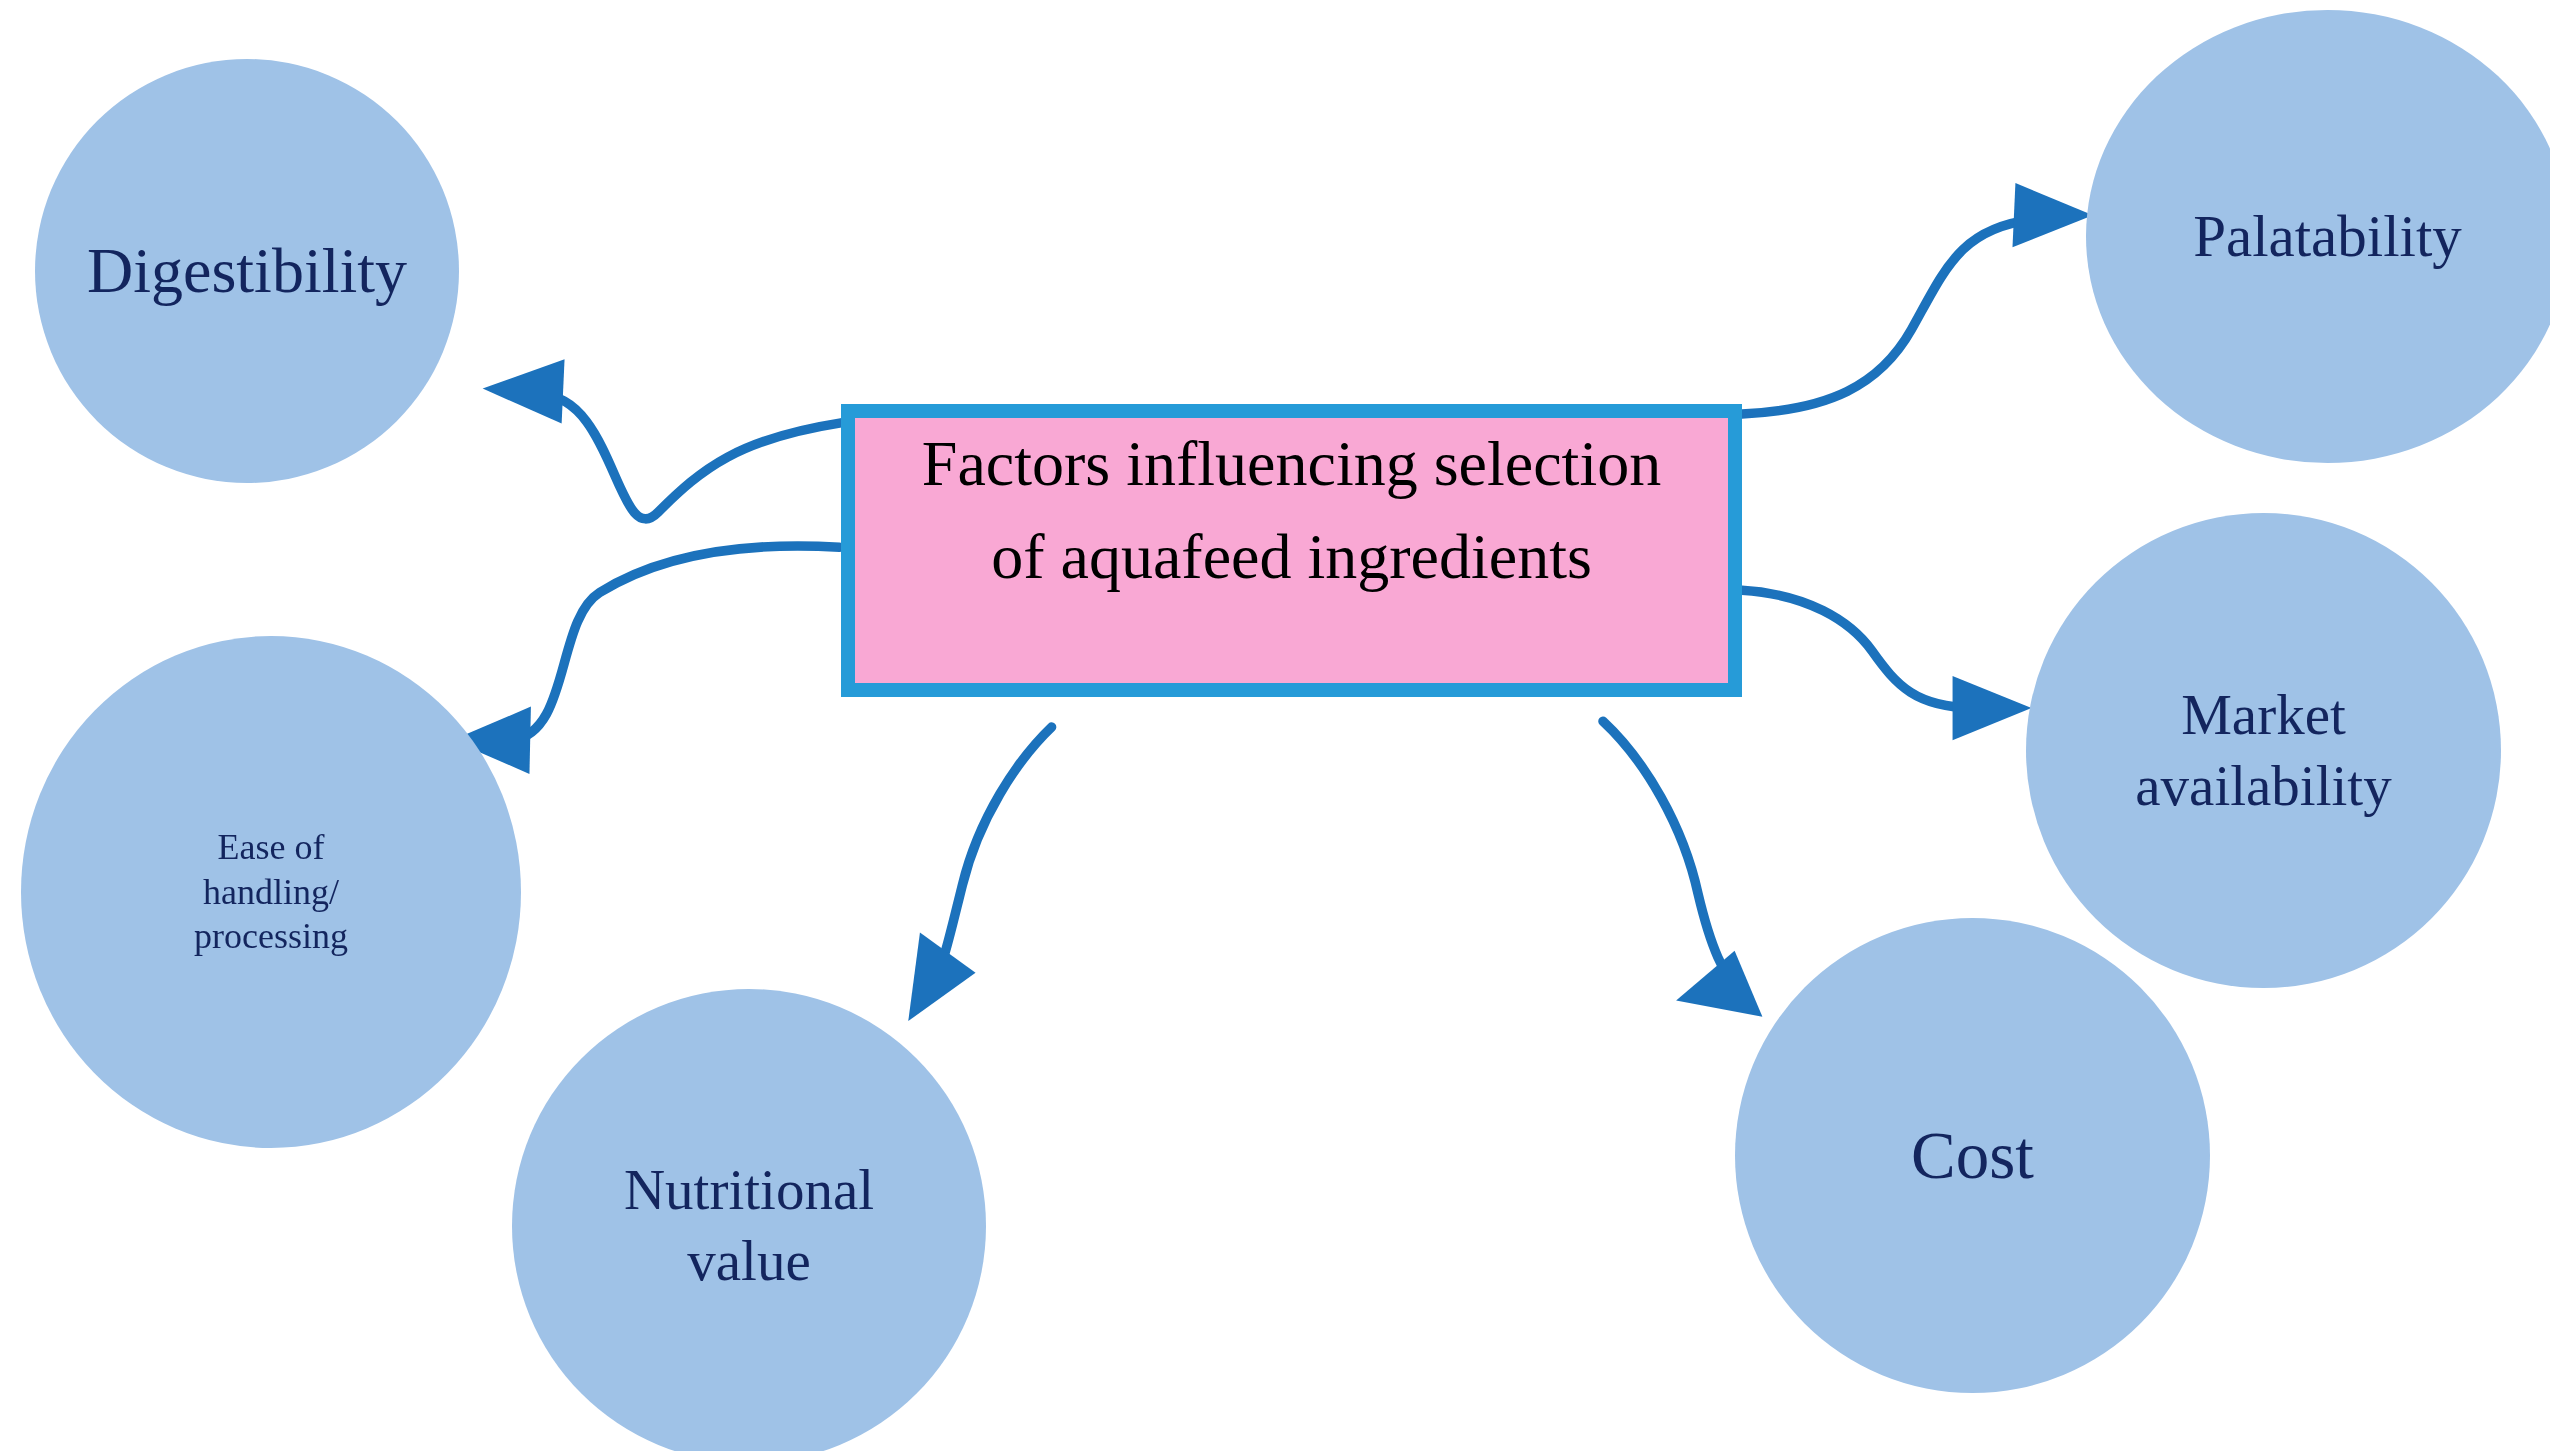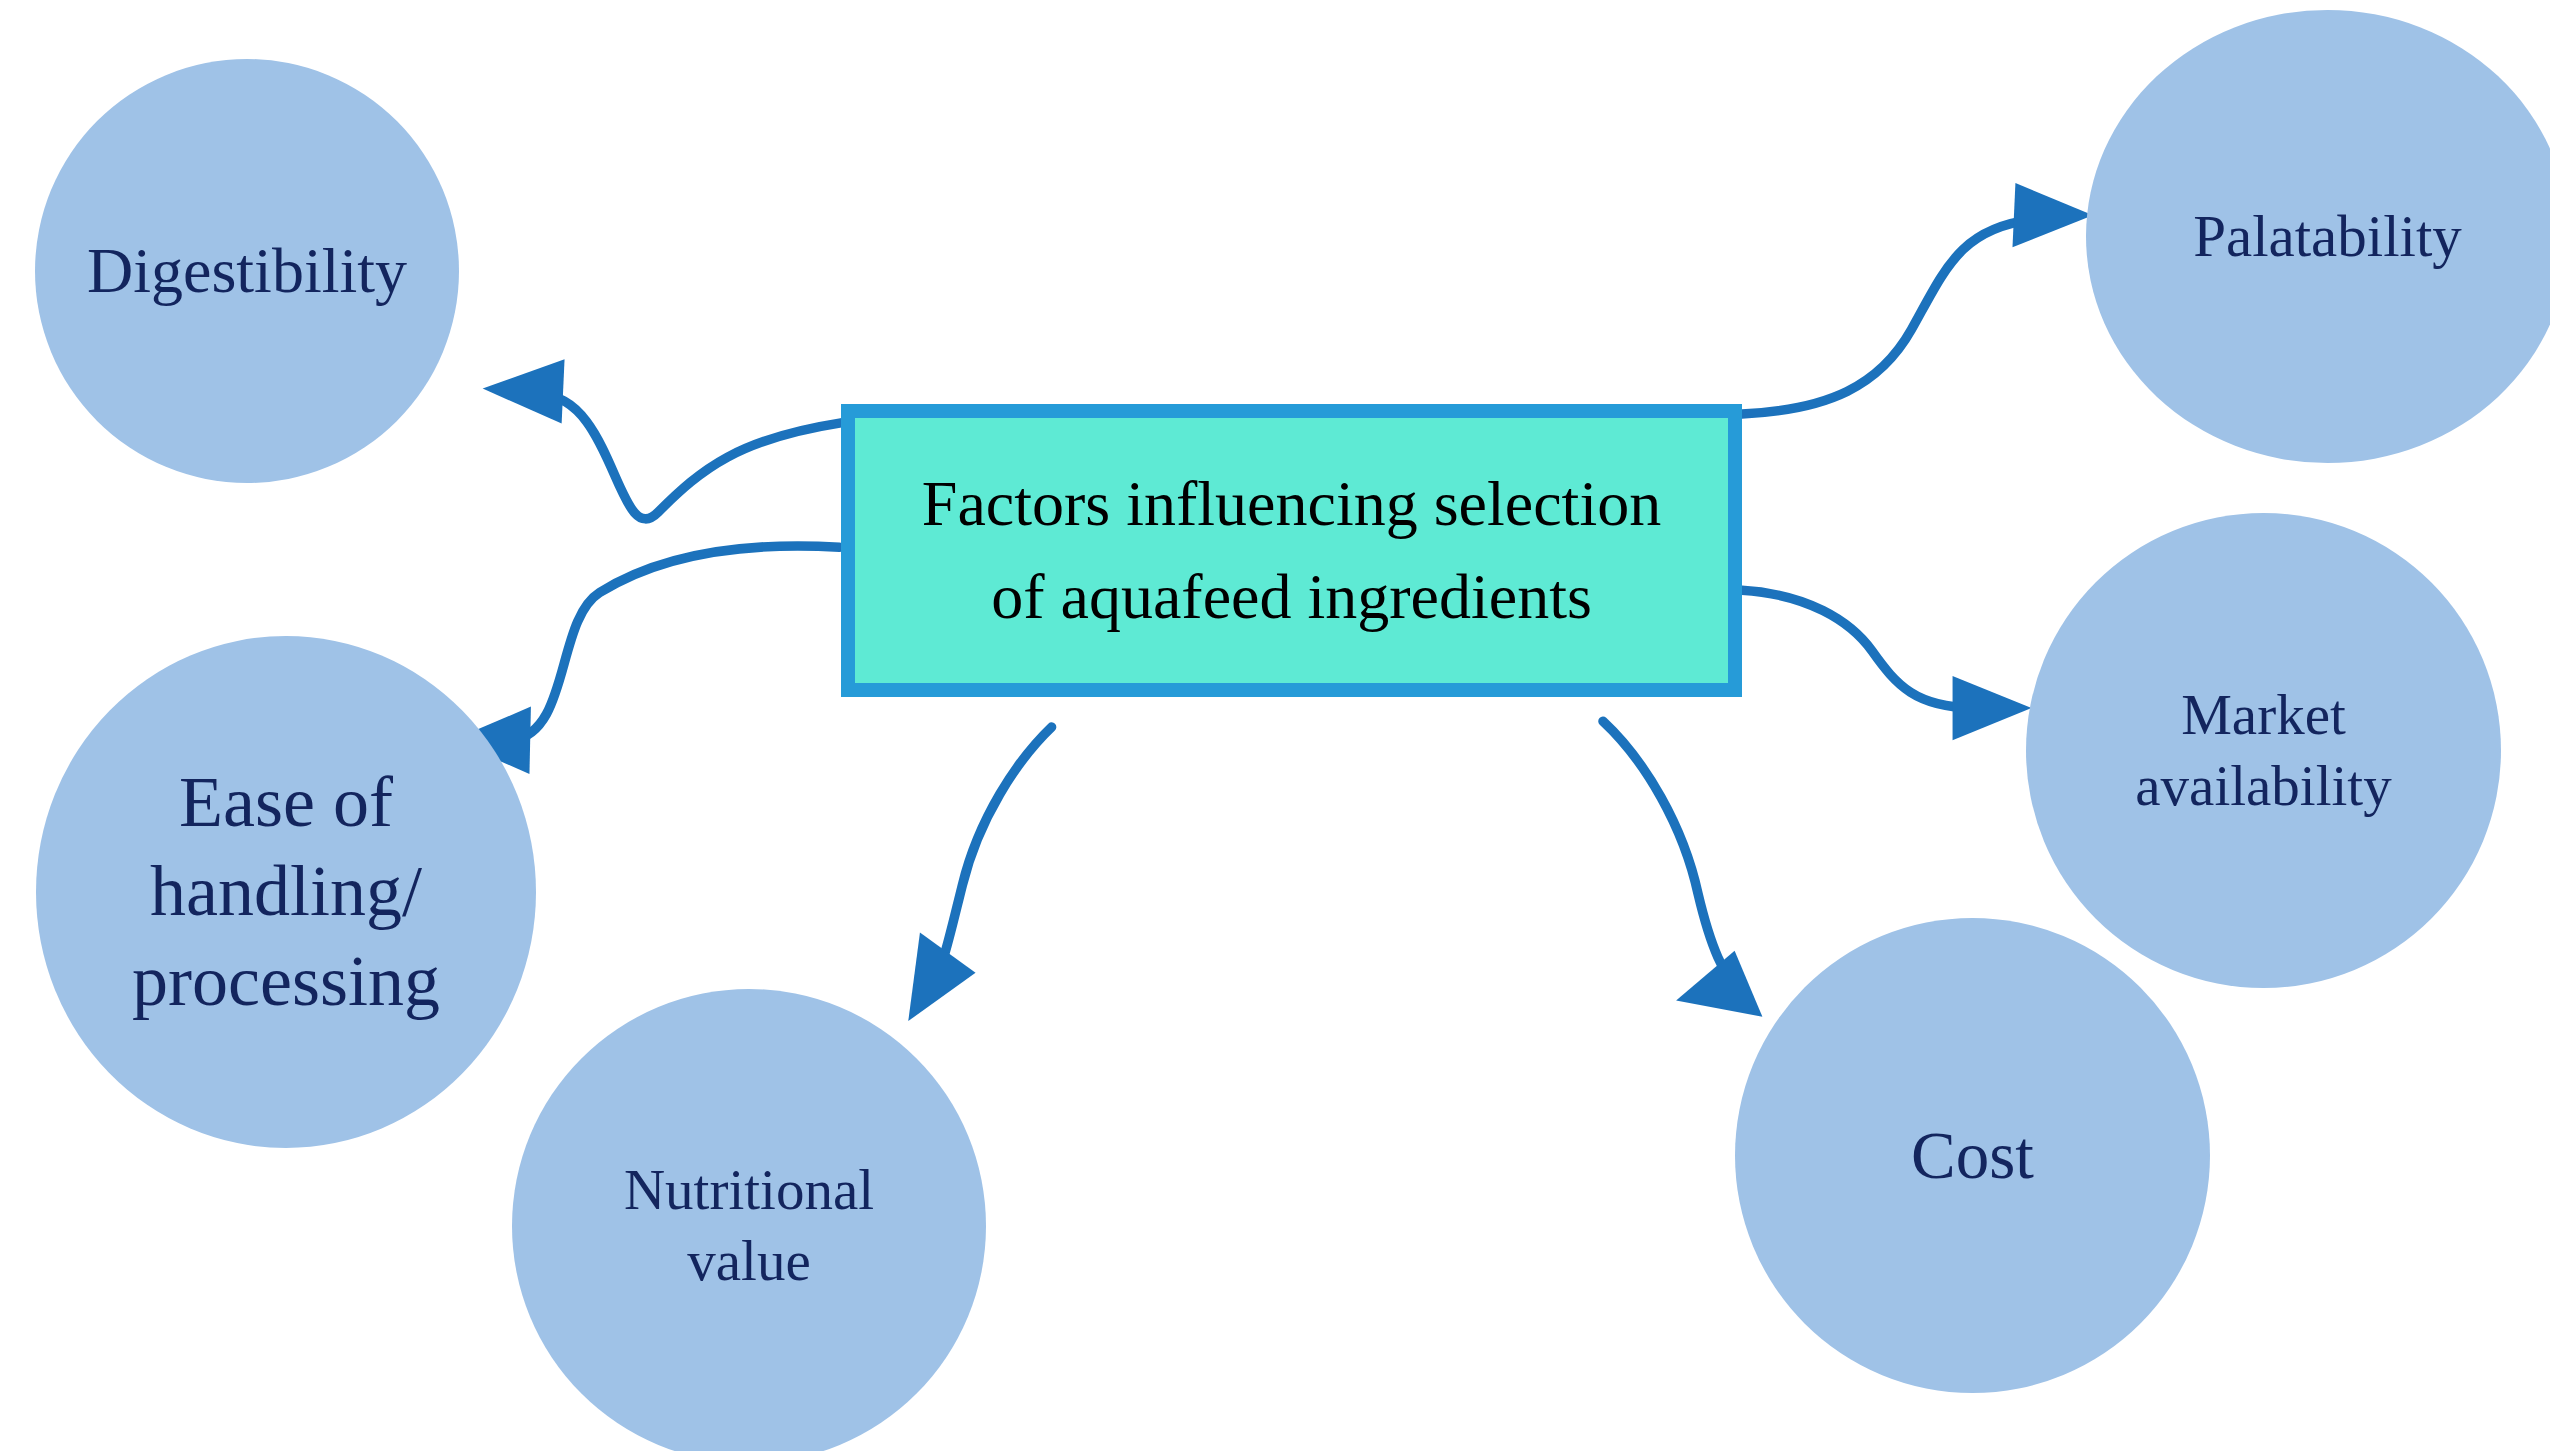--- a/index.html
+++ b/index.html
@@ -44,22 +44,22 @@
     padding: 0 4.4px;
     white-space: pre-line;
   }
 
   
   #circle-digestibility {
     left: 35px;  top: 59px;  width: 424px; height: 424px;
     font-size: 64px;
   }
   #circle-ease {
-    left: 36px;  top: 636px; width: 500px; height: 512px;
-    font-size: 72px;
+    left: 21px;  top: 636px; width: 500px; height: 512px;
+    font-size: 36px;
   }
   #circle-nutritional {
     left: 512px; top: 989px; width: 474px; height: 474px;
     font-size: 57px;
   }
   #circle-cost {
     left: 1735px; top: 918px; width: 475px; height: 475px;
     font-size: 67px;
     text-align: center;
   }
@@ -72,25 +72,25 @@
     font-size: 59px;
   }
 
   
   #center-box {
     position: absolute;
     left: 841px;
     top: 404px;
     width: 901px;
     height: 293px;
-    background: #5eead4;
+    background: #f9a8d4;
     border: 14px solid #269BD8;
     box-sizing: border-box;
     display: flex;
-    align-items: center;
+    align-items: flex-start;
     justify-content: center;
     z-index: 3;
   }
   #center-box-text {
     font-size: 64px;
     color: #000000;
     text-align: center;
     line-height: 1.45;
     white-space: pre-line;
     padding: 0 25px;

